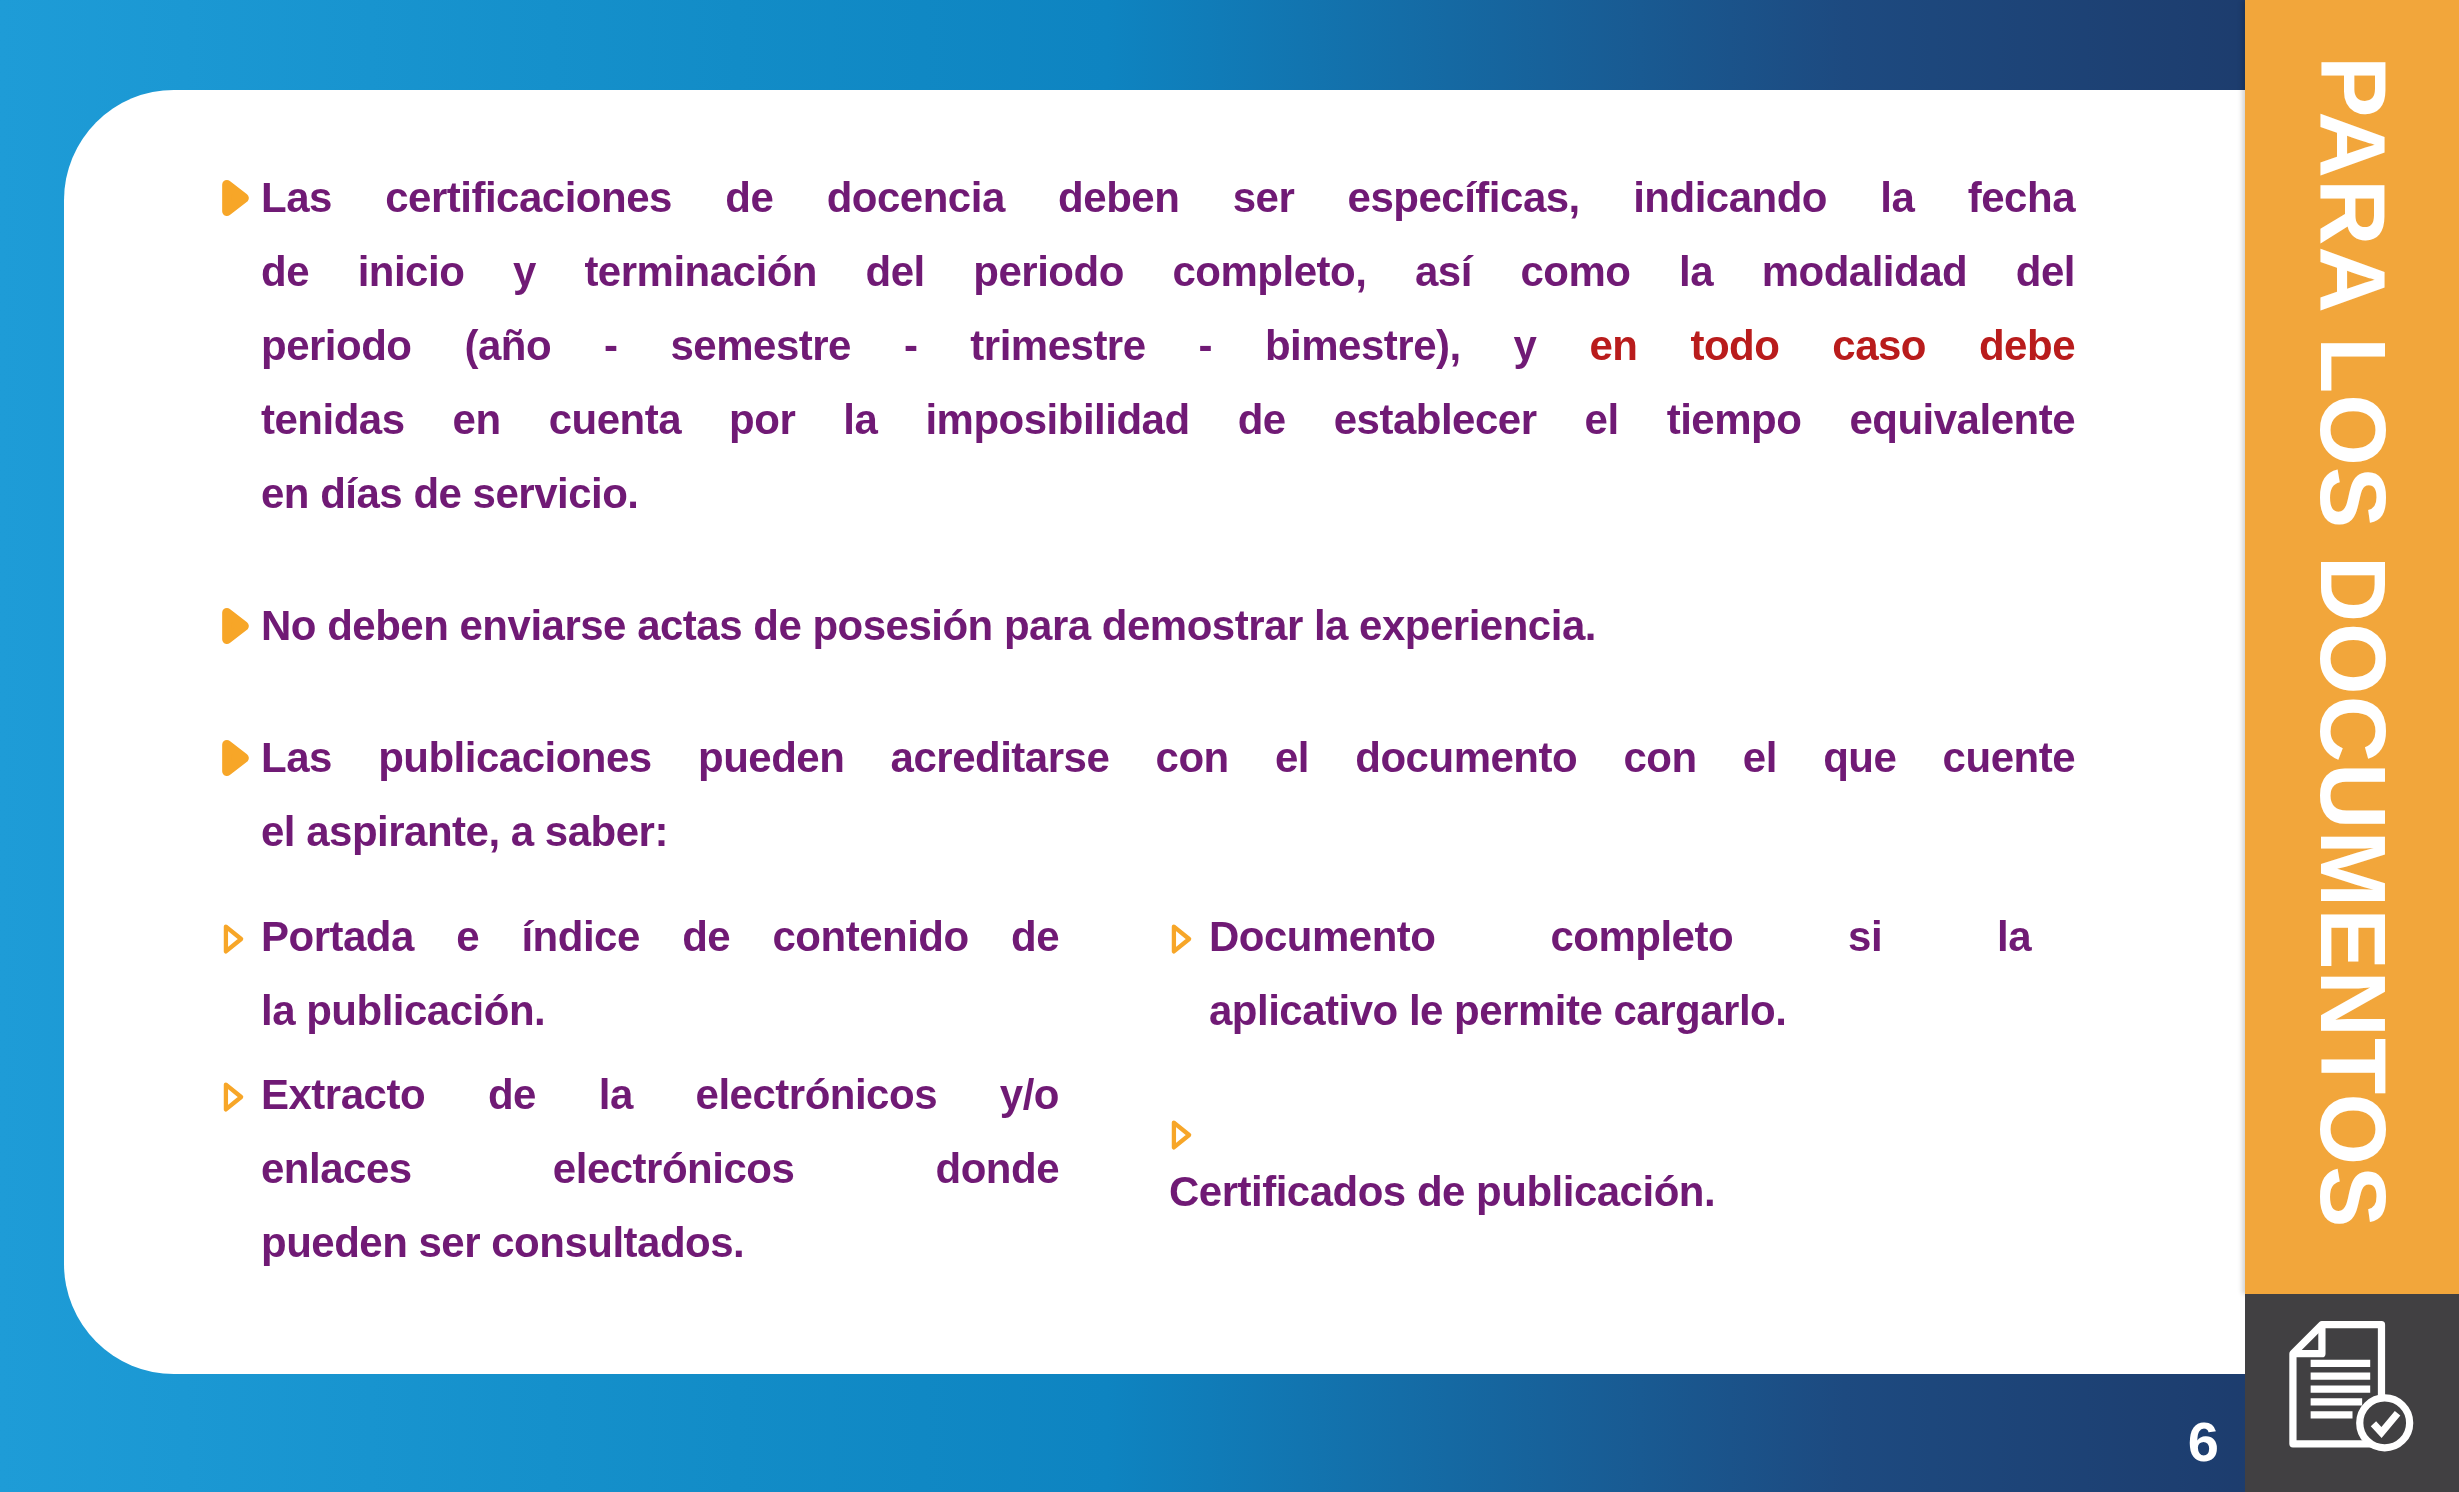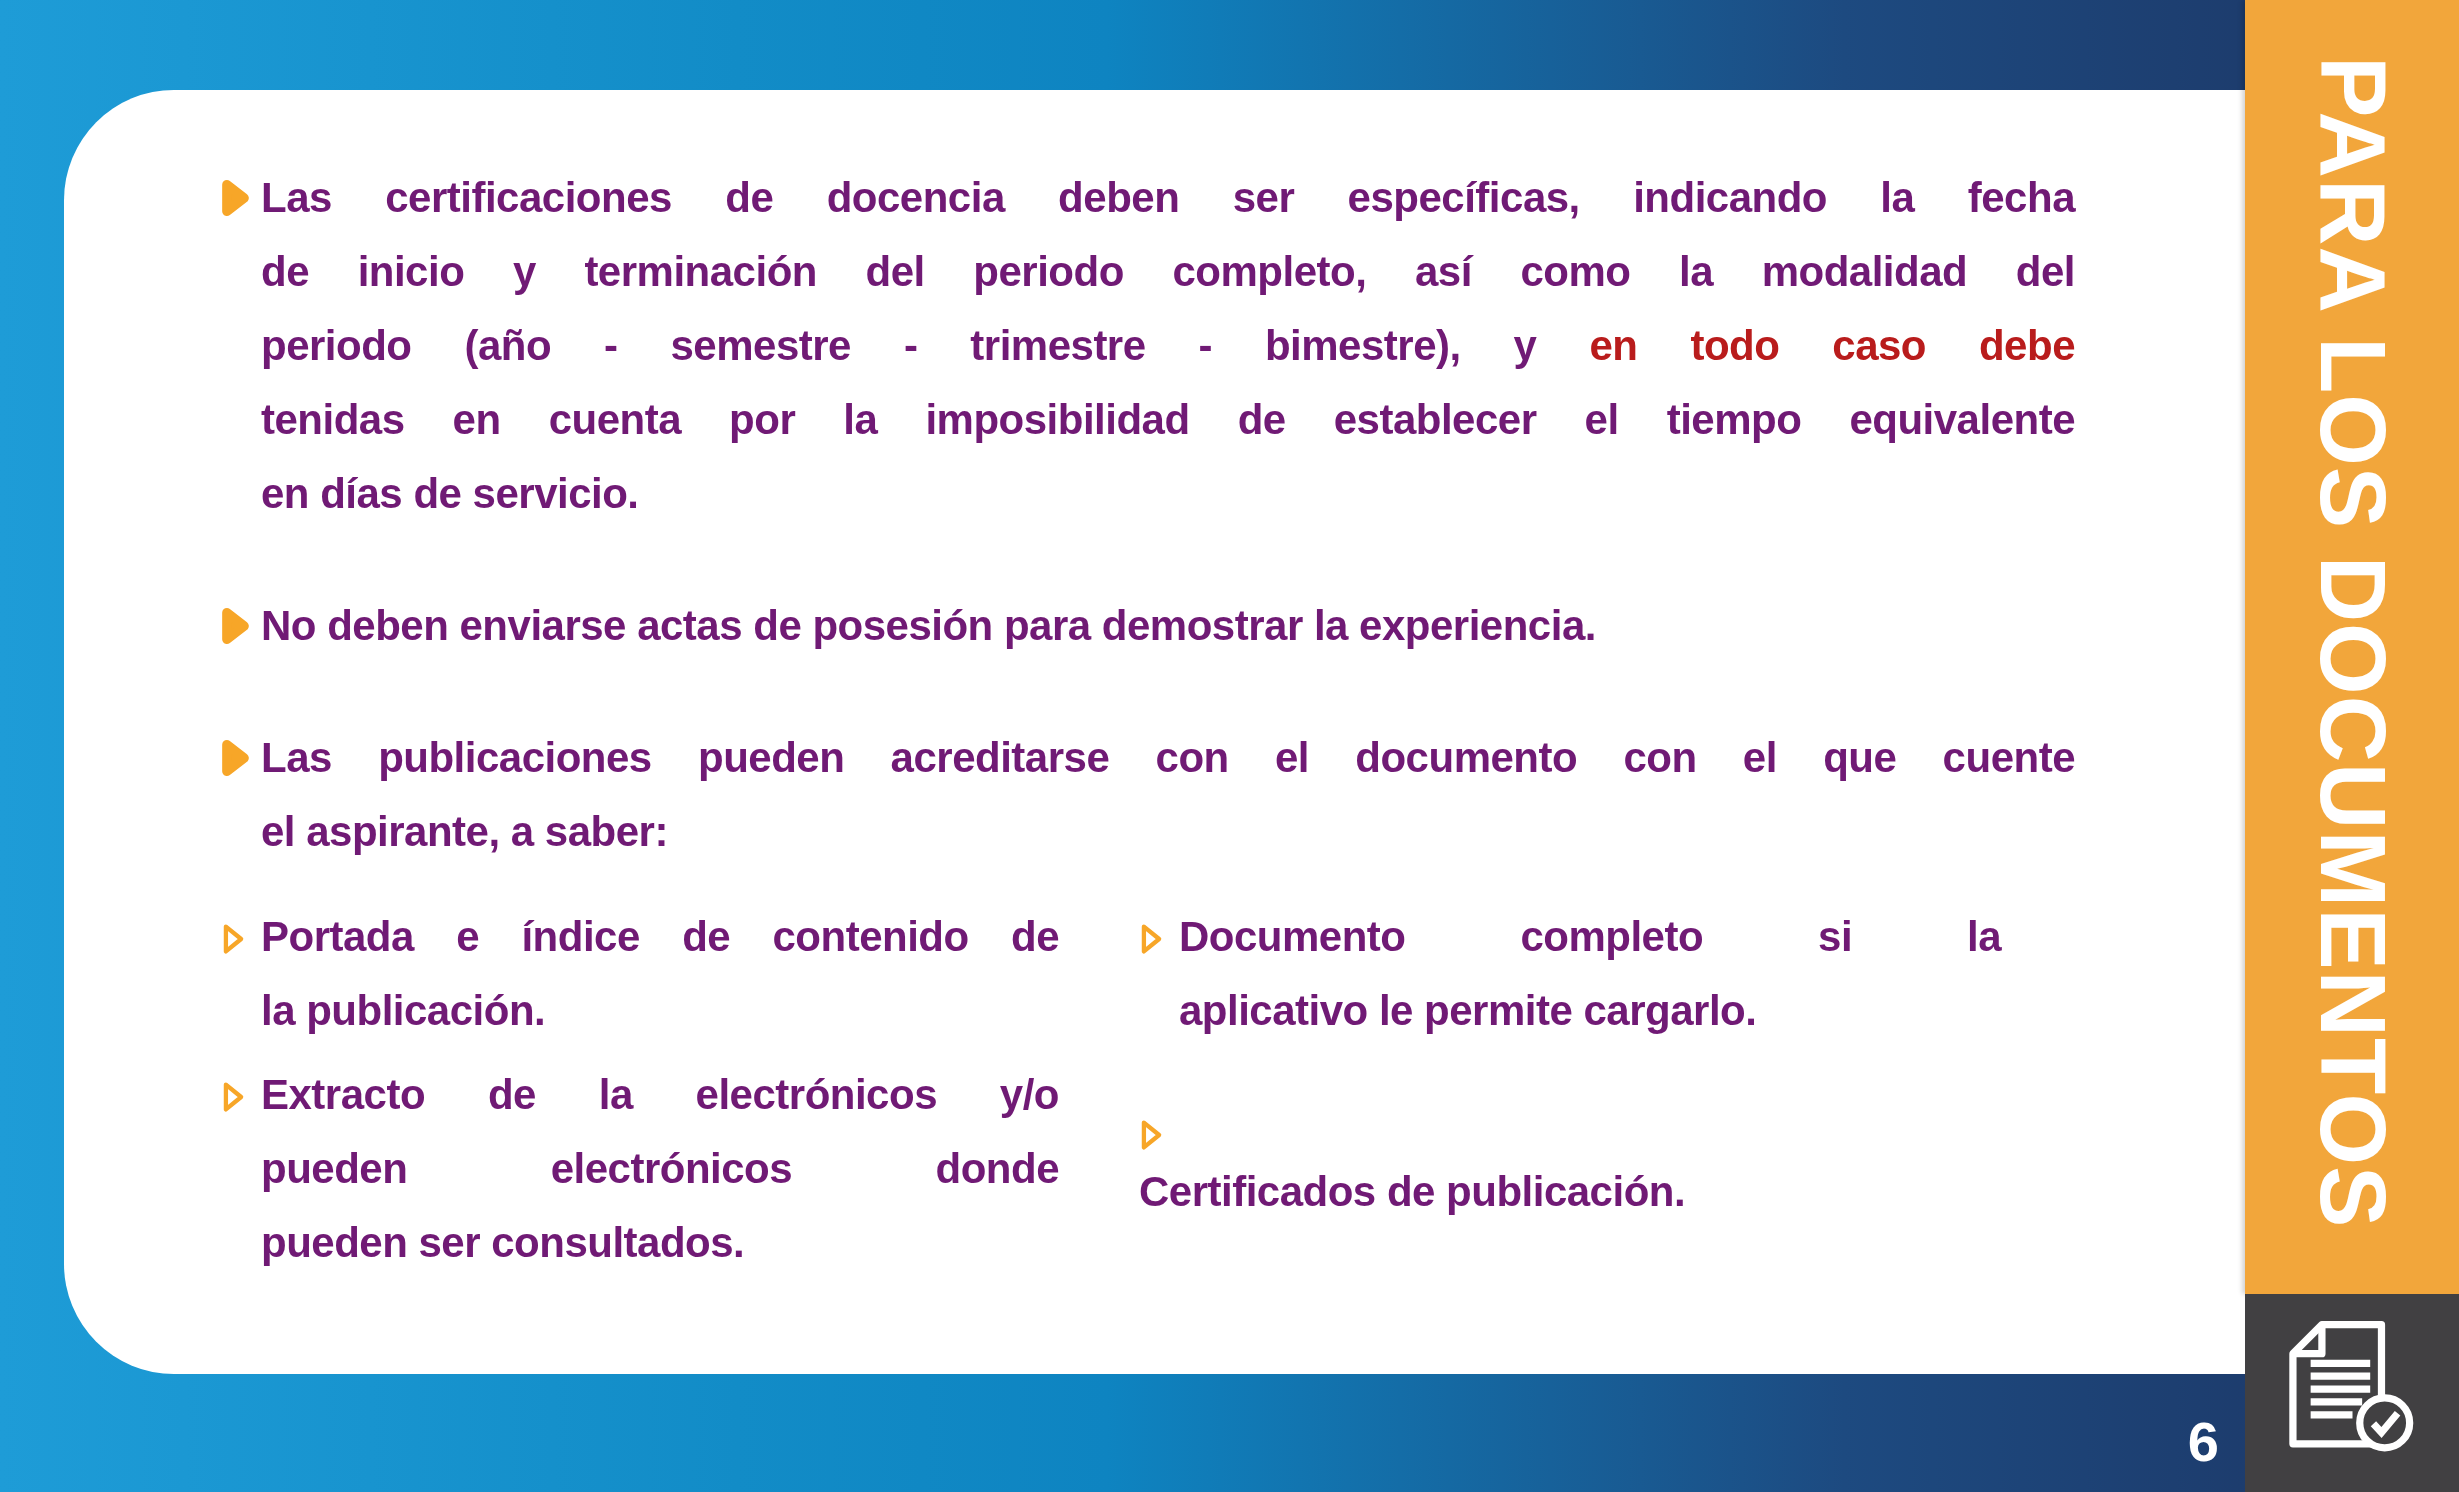--- a/index.html
+++ b/index.html
@@ -41,21 +41,21 @@
     color: #58595B;
   }
   .line { text-align: justify; text-align-last: justify; }
   .line.last { text-align: left; text-align-last: left; }
   .g { color: #701a75; }
   .n { color: #b91c1c; }
   .mt1 { margin-top: 58px; }
   .mt2 { margin-top: 58px; }
   .cols {
     display: flex;
-    gap: 80px;
+    gap: 110px;
     margin-top: 31px;
   }
   .col-left  { width: 838px; }
   .col-right { width: 862px; }
   .subitem { display: flex; align-items: flex-start; }
   .subitem + .subitem.gap-s { margin-top: 9.6px; }
   .subitem + .subitem.gap-l { margin-top: 48px; flex-direction: column; }
   .sidebar {
     position: absolute;
     top: 0;
@@ -158,21 +158,21 @@
           </div>
         </div>
         <div class="subitem gap-s">
           <span class="bul outline">
             <svg width="26" height="40" viewBox="0 0 27 42">
               <path d="M5 8 L21 21 L5 34 Z" fill="none" stroke="#F7A628" stroke-width="4.5" stroke-linejoin="round"></path>
             </svg>
           </span>
           <div class="ptext">
             <div class="line"><span class="g">Extracto de la electrónicos y/o</span></div>
-            <div class="line"><span class="g">pueden electrónicos donde</span></div>
+            <div class="line"><span class="g">enlaces electrónicos donde</span></div>
             <div class="line last"><span class="g">pueden ser consultados.</span></div>
           </div>
         </div>
       </div>
 
       <div class="col-right">
         <div class="subitem">
           <span class="bul outline">
             <svg width="26" height="40" viewBox="0 0 27 42">
               <path d="M5 8 L21 21 L5 34 Z" fill="none" stroke="#F7A628" stroke-width="4.5" stroke-linejoin="round"></path>

